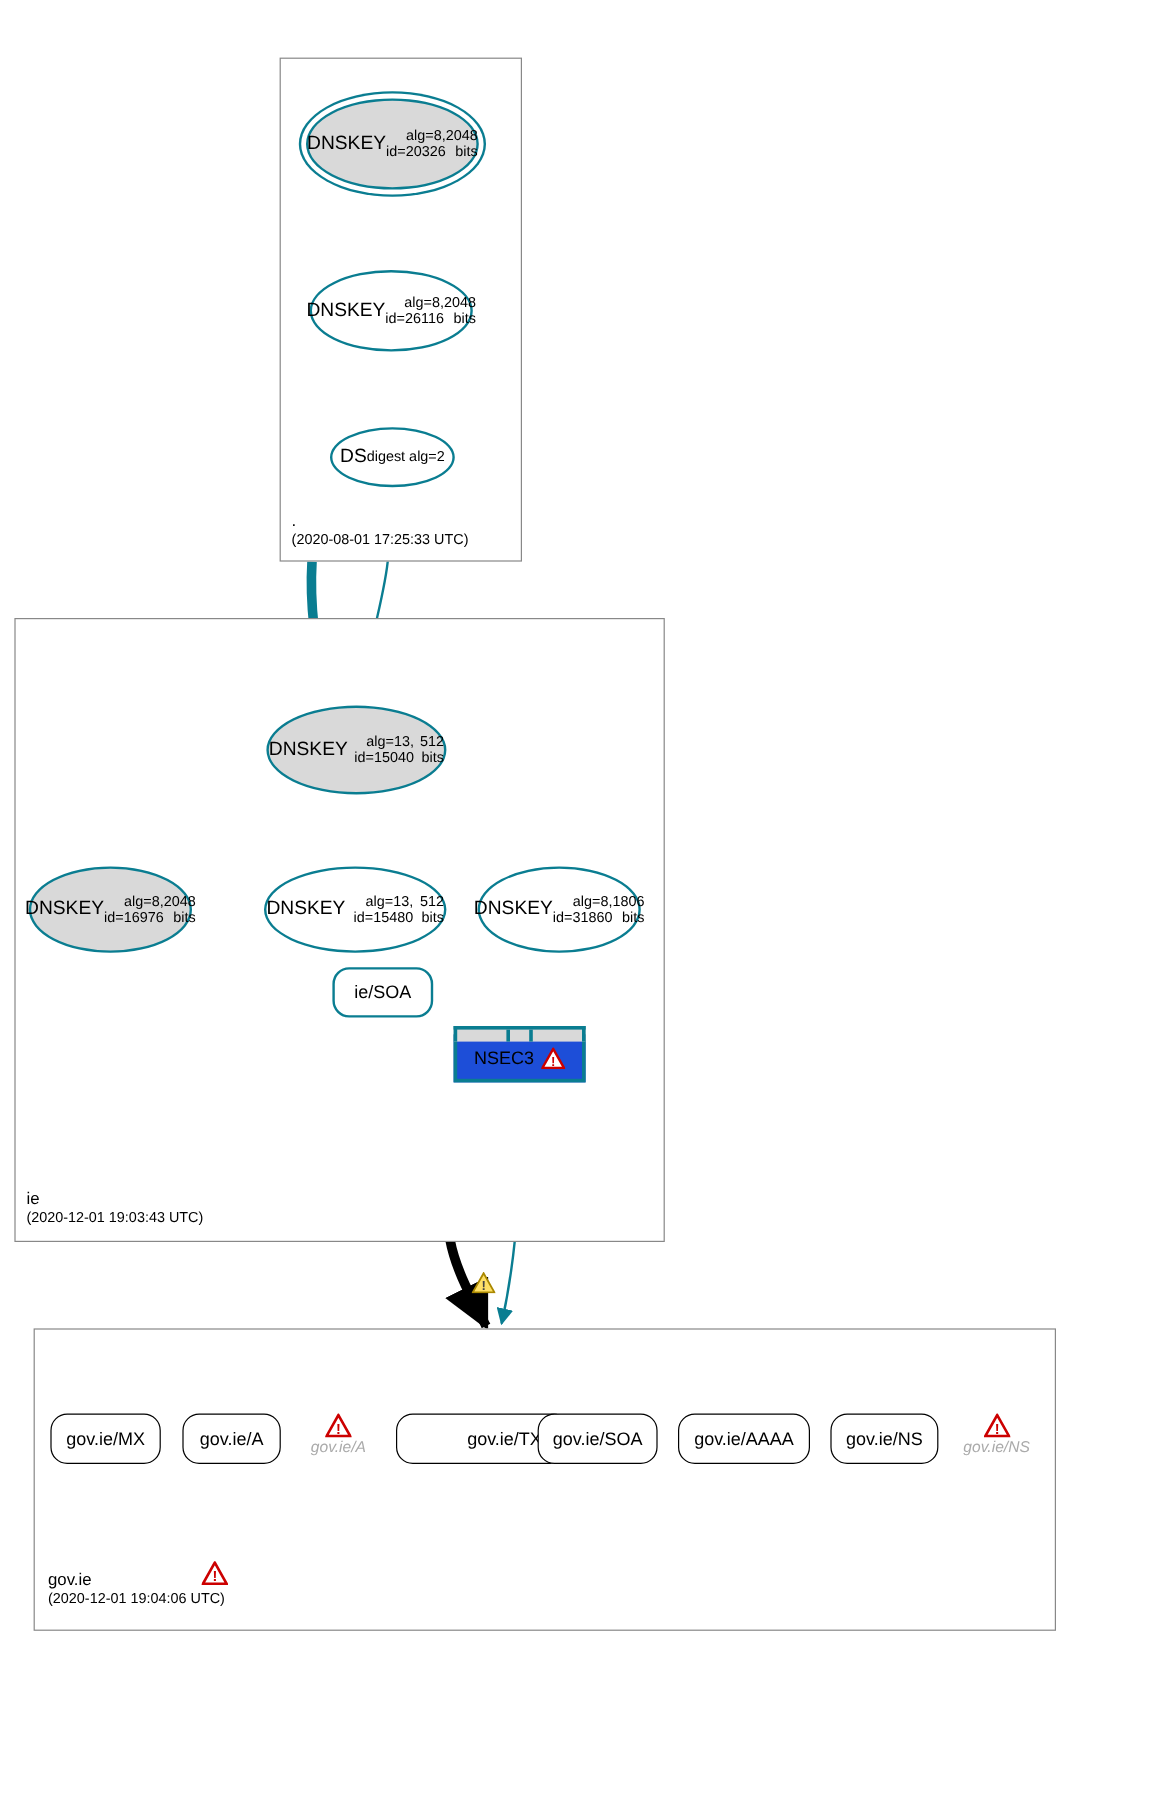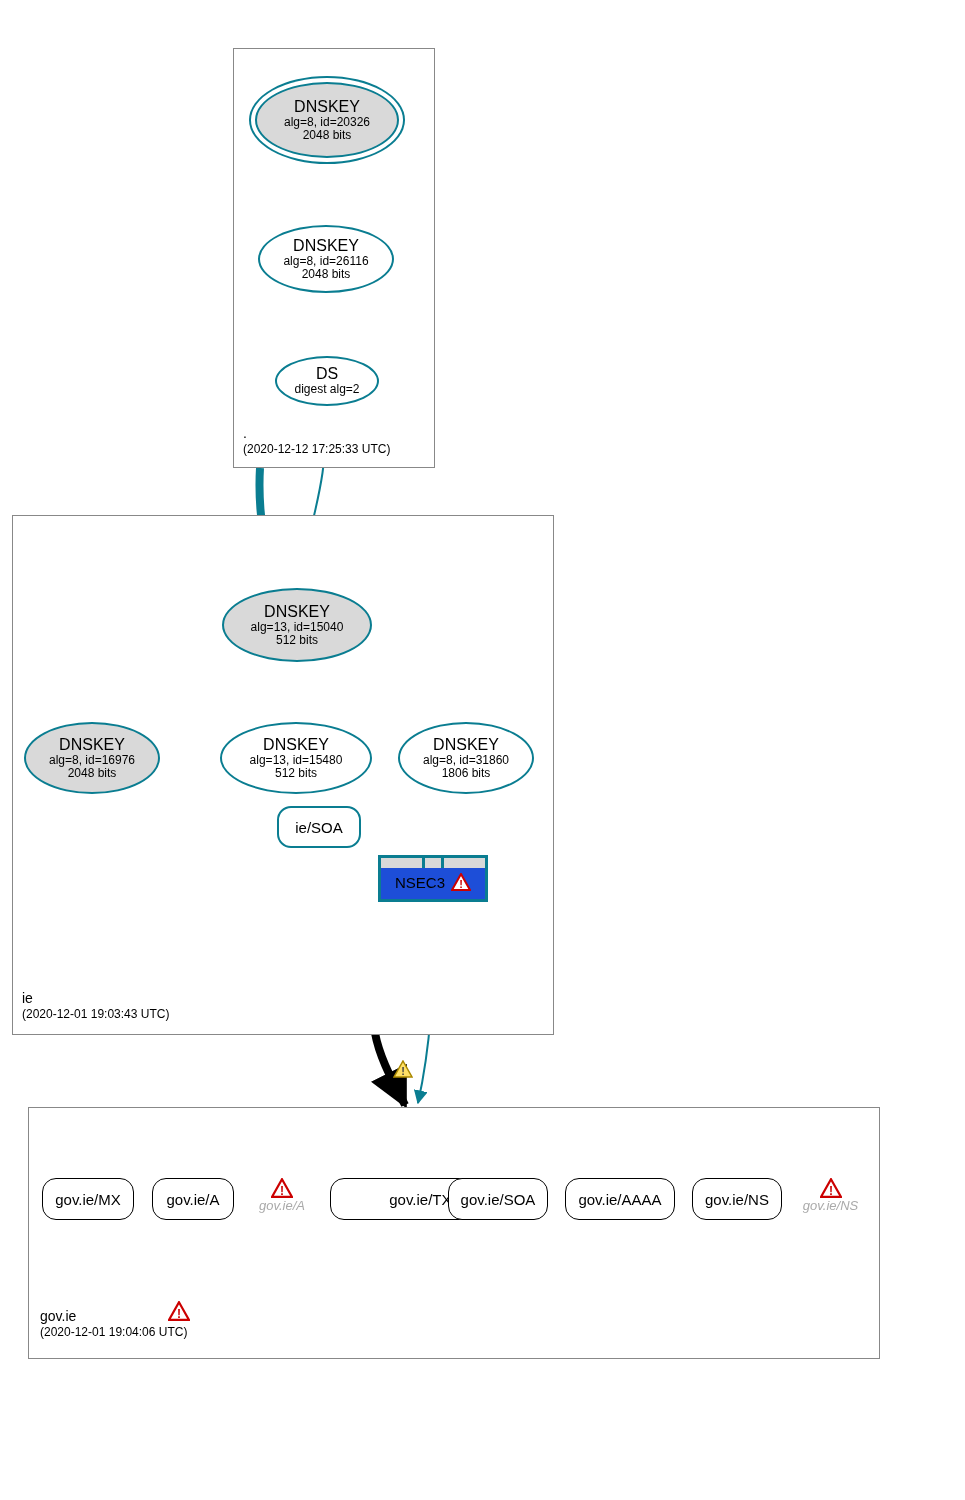--- a/index.html
+++ b/index.html
@@ -33,21 +33,21 @@
     left: 10px;
     font-size: 14px;
     line-height: 1.2;
   }
   .zone-label .zn { }
   .zone-label .zt { font-size: 12px; }
 
   .node {
     position: absolute;
     display: flex;
-    flex-direction: column;
+    flex-direction: row;
     align-items: center;
     justify-content: center;
     text-align: right;
   }
   .ellipse {
     border-radius: 50%;
     border: 2px solid #0a7d91;
     background: #fff;
   }
   .ellipse.shaded {
@@ -169,21 +169,21 @@
     <path d="M460,790 C 455,820 450,830 445,852" fill="none" stroke="#0a7d91" stroke-width="2" marker-end="url(#arrow-teal)"></path>
 
     <path d="M433,905 C 435,970 432,1040 418,1103" fill="none" stroke="#0a7d91" stroke-width="2" marker-end="url(#arrow-teal)"></path>
 
     <path d="M375,1033 C 380,1060 395,1085 405,1105" fill="none" stroke="#000" stroke-width="8" marker-end="url(#arrow-black-big)"></path>
   </svg>
 
   <div class="zone-box" style="left:233px; top:48px; width:200px; height:418px;"></div>
   <div class="zone-label" style="left:243px; top:425px;">
     <div class="zn">.</div>
-    <div class="zt">(2020-12-12 17:25:33 UTC)</div>
+    <div class="zt">(2020-08-01 17:25:33 UTC)</div>
   </div>
 
   <div class="node ellipse shaded double" style="left:255px; top:82px; width:140px; height:72px;">
     <div class="title">DNSKEY</div>
     <div class="sub">alg=8, id=20326</div>
     <div class="sub">2048 bits</div>
   </div>
 
   <div class="node ellipse" style="left:258px; top:225px; width:132px; height:64px;">
     <div class="title">DNSKEY</div>

